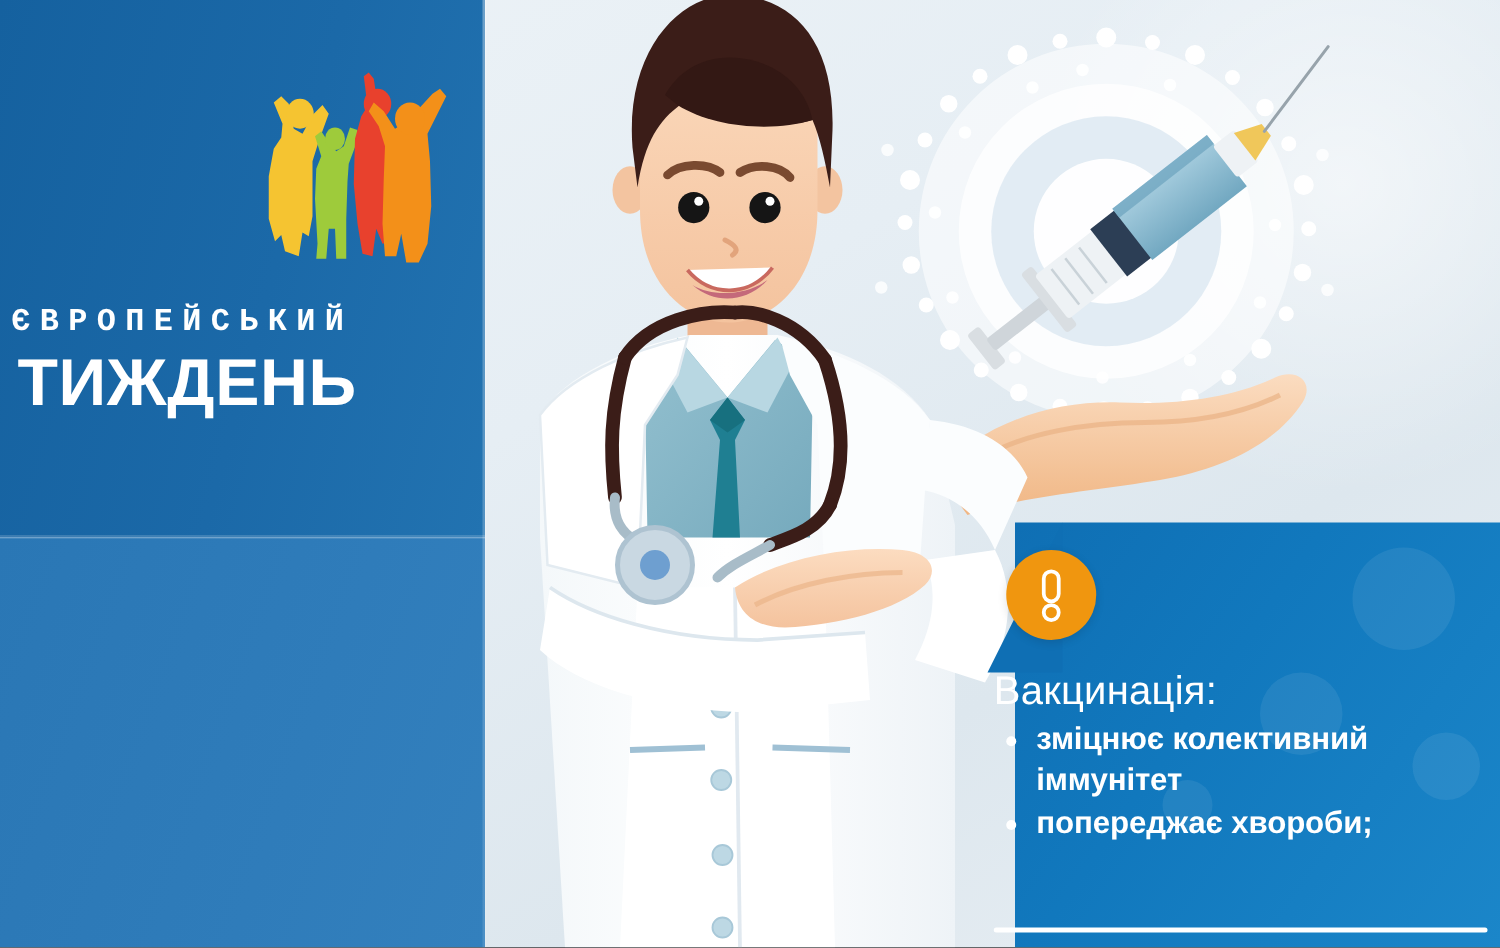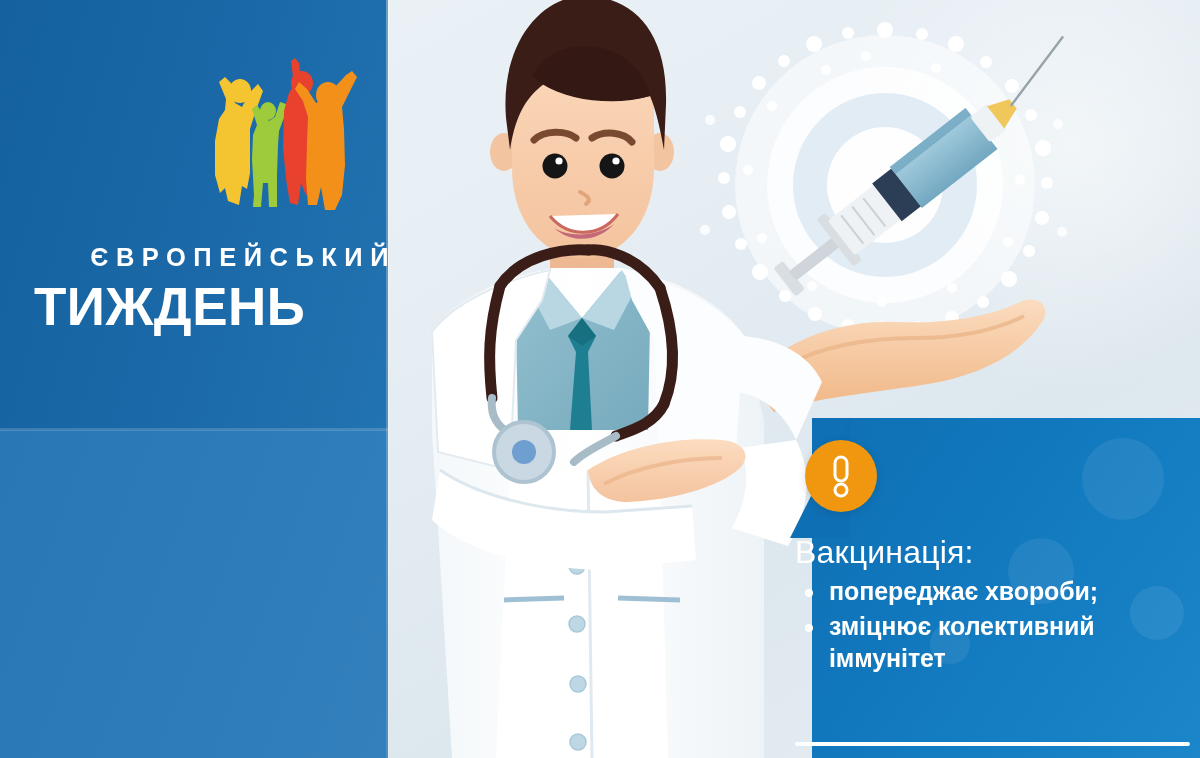--- a/index.html
+++ b/index.html
@@ -38,26 +38,26 @@
 
   
   .soft-right{position:absolute;right:0;top:0;width:420px;height:420px;
     background:radial-gradient(circle at 70% 35%,rgba(255,255,255,.55),rgba(255,255,255,0) 62%);}
 
   
   .logo{position:absolute;left:195px;top:55px;width:175px;height:180px;}
   .logo svg{display:block;}
 
   
-  .kicker{position:absolute;left:24px;top:243px;width:372px;
+  .kicker{position:absolute;left:9px;top:243px;width:372px;
     color:#ffffff;font-size:25.5px;font-weight:700;letter-spacing:7.5px;
-    text-align:right;white-space:nowrap;}
+    text-align:left;white-space:nowrap;font-family:Liberation Mono, monospace;}
   .headline{position:absolute;left:14px;top:280px;width:374px;
     color:#ffffff;font-weight:700;font-size:53px;line-height:1.02;letter-spacing:.5px;}
-  .headline .l1{display:block;margin-left:20px;}
+  .headline .l1{display:block;}
   .headline .l2{display:block;margin-top:6px;}
 
   
   .doctor{position:absolute;left:392px;top:0;width:500px;height:758px;}
 
   
   .scene{position:absolute;left:690px;top:20px;width:380px;height:400px;}
 
   
   .alert{position:absolute;left:805px;top:440px;width:72px;height:72px;border-radius:50%;
@@ -352,19 +352,19 @@
   <div class="alert">
     <svg width="30" height="44" viewBox="0 0 30 44" aria-hidden="true">
       <rect x="9" y="3" width="12" height="24" rx="6" fill="none" stroke="#ffffff" stroke-width="3"></rect>
       <circle cx="15" cy="36" r="6" fill="none" stroke="#ffffff" stroke-width="3"></circle>
     </svg>
   </div>
 
   <div class="copy">
     <p class="copy-title">Вакцинація:</p>
     <ul class="copy-list">
+      <li>зміцнює колективний іммунітет</li>
       <li>попереджає хвороби;</li>
-      <li>зміцнює колективний іммунітет</li>
     </ul>
   </div>
   <div class="divider"></div>
 
 </div>
 
 </body></html>

